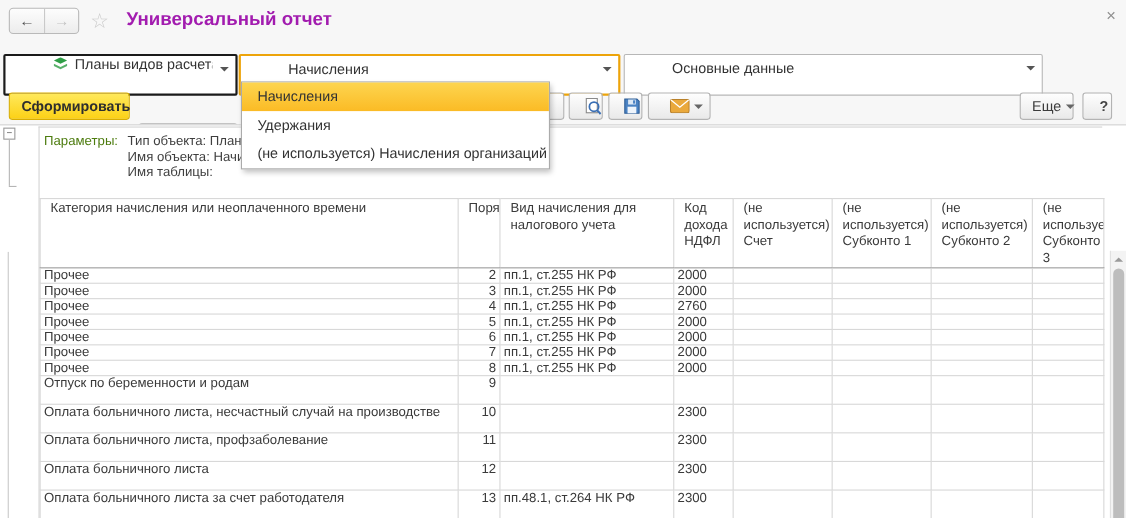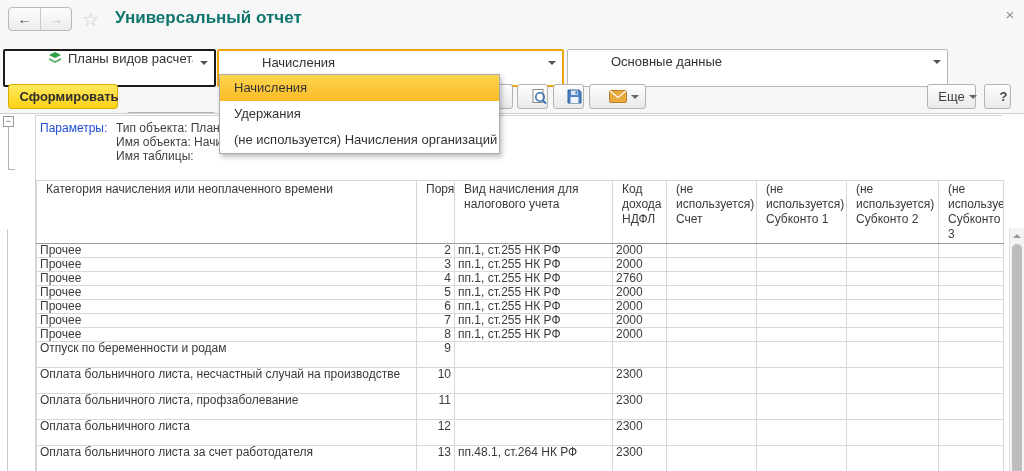--- a/index.html
+++ b/index.html
@@ -9,21 +9,21 @@
     background:#fff;
   }
   #app { position:relative; width:1024px; height:471px; background:#f7f7f7; overflow:hidden; }
 
   
   .titlebar { position:absolute; left:0; top:0; width:1024px; height:40px; }
   .navbtns { position:absolute; left:8px; top:7px; display:flex; border:1px solid #b9b9b9; border-radius:4px; overflow:hidden; background:linear-gradient(#fdfdfd,#ececec); }
   .navbtn { width:31px; height:22px; border:none; background:transparent; font-size:14px; line-height:20px; cursor:pointer; color:#4a4a4a; }
   .navbtn.fwd { border-left:1px solid #c9c9c9; color:#c2c2c2; }
   .star { position:absolute; left:82px; top:8px; font-size:19px; color:#cbcbcb; }
-  .page-title { position:absolute; left:115px; top:8px; font-size:17px; font-weight:bold; color:#0f766e; }
+  .page-title { position:absolute; left:115px; top:8px; font-size:17px; font-weight:bold; color:#a21caf; }
   .close-x { position:absolute; right:6px; top:6px; font-size:15px; color:#8f8f8f; cursor:pointer; width:16px; text-align:center; }
 
   
   .combo { position:absolute; top:49px; height:38px; background:#fff; display:flex; align-items:flex-start; border:1px solid #b7b7b7; border-radius:2px;padding-left:36px; }
   .combo .val { flex:1; font-size:13px; color:#333; padding:4px 6px 0 7px; white-space:nowrap; overflow:hidden; }
   .combo .arrow-box { width:21px; border-left:1px solid #cfcfcf; position:relative; cursor:pointer; }
   .combo .arrow-box:after { content:""; position:absolute; left:6px; top:10px; border:4px solid transparent; border-top-color:#555; }
   #combo-type { left:3px; width:213px; border:2px solid #1a1a1a; }
   #combo-type .val { display:flex; align-items:center; padding-top:0; gap:6px; }
   #combo-object { left:217px; width:347px; border:2px solid #eda40a; }
@@ -50,21 +50,21 @@
   #content { position:absolute; left:0; top:113px; width:1024px; height:358px; background:#fff; border-top:1px solid #cfcfcf; }
 
   .grp-minus { position:absolute; left:3px; top:2px; width:11px; height:11px; border:1px solid #9a9a9a; background:#fff;
                font-size:9px; line-height:9px; text-align:center; color:#555; cursor:pointer; }
   .grp-vline1 { position:absolute; left:8px; top:13px; width:1px; height:42px; background:#b5b5b5; }
   .grp-tick1  { position:absolute; left:8px; top:55px; width:7px; height:1px; background:#b5b5b5; }
   .grp-vline2 { position:absolute; left:7px; top:115px; width:1px; height:243px; background:#c9c9c9; }
 
   #report-frame { position:absolute; left:35px; top:1px; width:967px; height:357px; border-left:1px solid #d4d4d4; border-top:1px solid #d4d4d4; }
 
-  .params-label { position:absolute; left:4px; top:5px; font-size:12px; color:#1d4ed8; }
+  .params-label { position:absolute; left:4px; top:5px; font-size:12px; color:#4d7c0f; }
   .params-lines { position:absolute; left:80px; top:5px; font-size:12px; color:#3f3f3f; line-height:14px; white-space:pre; }
 
   #report-table { position:absolute; left:0px; top:64px; border-collapse:collapse; table-layout:fixed; width:967px; font-size:12px; color:#3a3a3a; }
   #report-table th, #report-table td { border:1px solid #d8d8d8; overflow:hidden; white-space:normal; }
   #report-table th { font-weight:normal; text-align:left; vertical-align:top; padding:1px 9px; height:50px; line-height:15px; border-bottom:1px solid #9c9c9c; }
   #report-table td { padding:0 3px; vertical-align:top; line-height:13px; white-space:nowrap; }
   #report-table td.num { text-align:right; }
 
   
   #vscroll { position:absolute; right:0; top:114px; width:15px; height:357px; background:#f3f3f3; border-left:1px solid #e0e0e0; }

